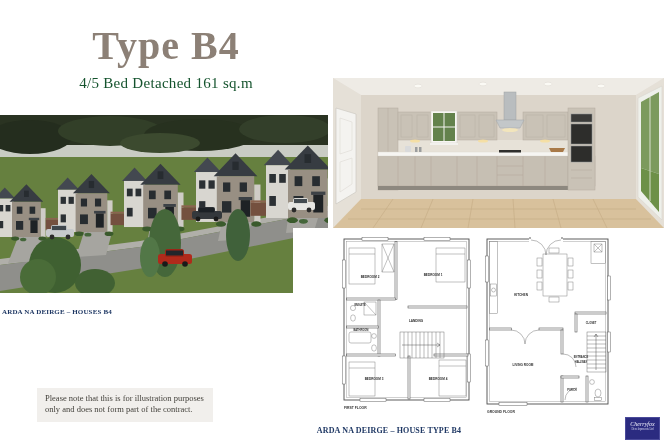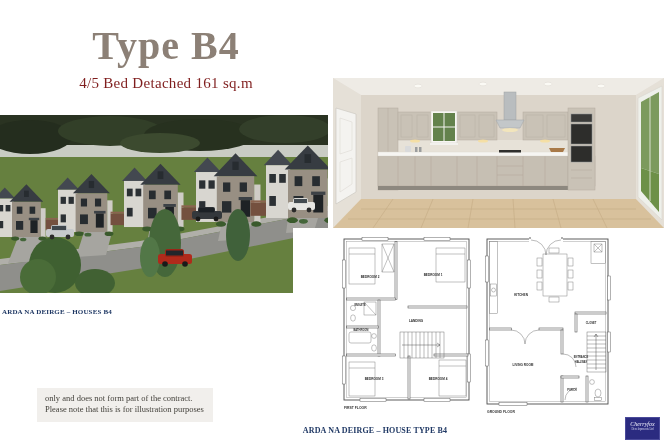--- a/index.html
+++ b/index.html
@@ -3,27 +3,27 @@
 <meta charset="utf-8">
 <style>
   html,body{margin:0;padding:0;background:#ffffff;}
   .page{position:relative;width:668px;height:445px;background:#ffffff;overflow:hidden;
         font-family:"Liberation Serif",serif;}
   .abs{position:absolute;}
 
   
   .header{left:0;top:24px;width:332px;text-align:center;}
   .title{font-size:40px;line-height:1.1;letter-spacing:1px;color:#8c8076;font-weight:bold;}
-  .subtitle{margin-top:7px;font-size:15px;letter-spacing:0.3px;color:#7f1d1d;}
+  .subtitle{margin-top:7px;font-size:15px;letter-spacing:0.3px;color:#14532d;}
 
   
   .caption{color:#1f3864;font-weight:bold;font-size:7px;letter-spacing:0.15px;
            font-family:"Liberation Serif",serif;}
   .houses-caption{left:2px;top:308px;}
-  .footer-caption{left:270px;top:426px;width:210px;text-align:center;font-size:8px;}
+  .footer-caption{left:284px;top:426px;width:210px;text-align:center;font-size:8px;}
 
   
   .houses-render{left:0;top:115px;width:328px;height:178px;}
   .kitchen-render{left:333px;top:78px;width:331px;height:150px;}
   .plan-first{left:340px;top:236px;width:133px;height:176px;}
   .plan-ground{left:483px;top:236px;width:130px;height:180px;}
   svg{display:block;}
   .room-label{font-family:"Liberation Sans",sans-serif;font-size:3.1px;font-weight:600;fill:#2b2b2b;}
   .room-label-sm{font-family:"Liberation Sans",sans-serif;font-size:2.6px;font-weight:600;fill:#2b2b2b;}
   .plan-caption{font-family:"Liberation Sans",sans-serif;font-size:3.4px;font-weight:600;fill:#333;}
@@ -333,22 +333,22 @@
     <text class="room-label" x="38" y="60" text-anchor="middle">KITCHEN</text>
     <text class="room-label-sm" x="108" y="88" text-anchor="middle">CLOSET</text>
     <text class="room-label" x="40" y="130" text-anchor="middle">LIVING ROOM</text>
     <text class="room-label-sm" x="98" y="122" text-anchor="middle">ENTRANCE</text>
     <text class="room-label-sm" x="98" y="126.5" text-anchor="middle">HALLWAY</text>
     <text class="room-label-sm" x="89" y="155" text-anchor="middle">PORCH</text>
     <text class="plan-caption" x="4" y="177">GROUND FLOOR</text>
   </svg>
 
   <div class="abs note">
+    <div>Please note that this is for illustration purposes</div>
     <div>only and does not form part of the contract.</div>
-    <div>Please note that this is for illustration purposes</div>
   </div>
 
   <div class="abs caption footer-caption">ARDA NA DEIRGE – HOUSE TYPE B4</div>
 
   <div class="abs logo">
     <div class="logo-name">Cherryfox</div>
     <div class="logo-tagline">Developments Ltd</div>
   </div>
 
 </div>

